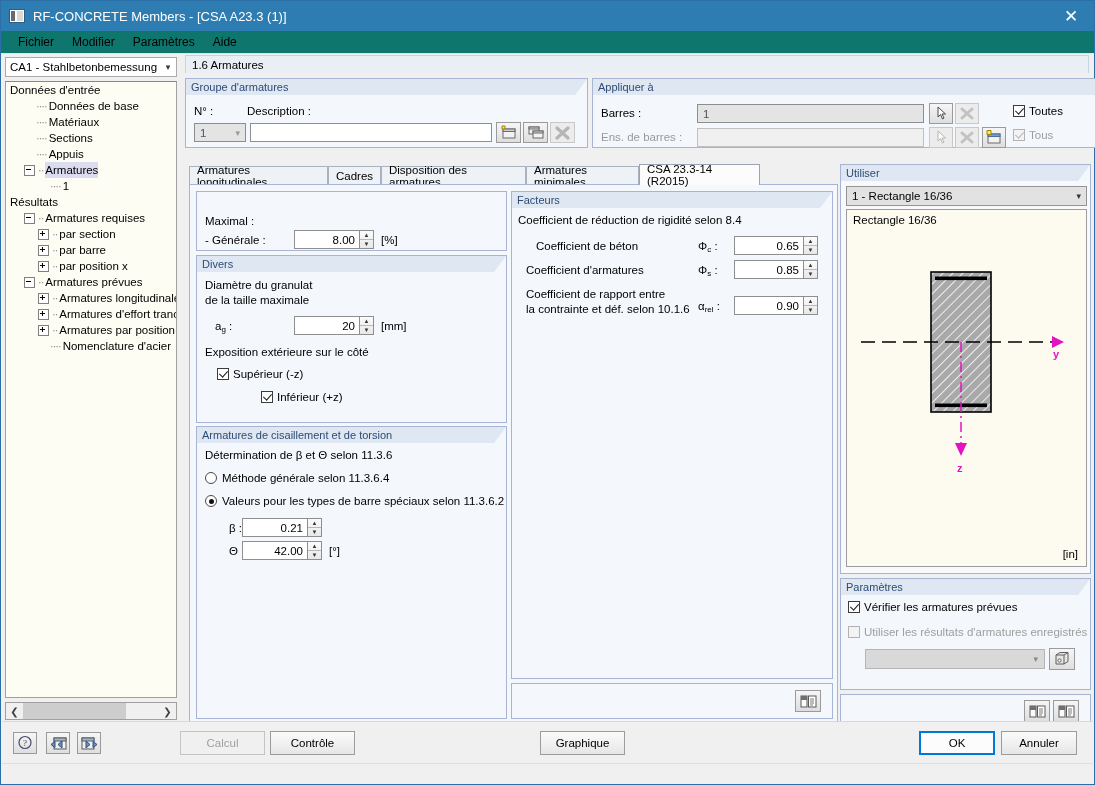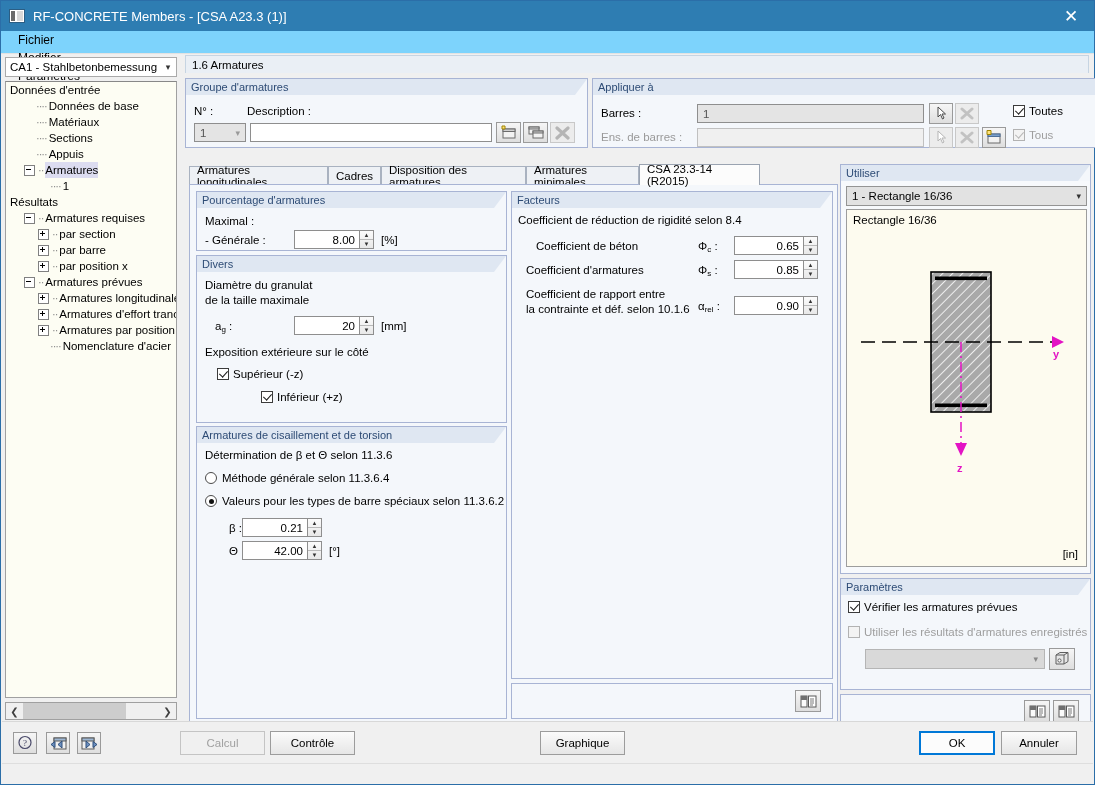--- a/index.html
+++ b/index.html
@@ -16,22 +16,22 @@
             padding:0 0 0 8px;color:#fff;}
   .titlebar .tbicon{width:16px;height:14px;background:#fff;border:1px solid #2b5e84;
                     margin-right:8px;position:relative;box-sizing:border-box;}
   .titlebar .tbicon:before{content:"";position:absolute;left:1px;top:1px;width:4px;height:10px;background:#6a6a6a;}
   .titlebar .tbicon:after{content:"";position:absolute;left:7px;top:1px;width:6px;height:10px;background:#d8d8d8;}
   .titletext{font-size:13px;flex:1;}
   .closebtn{width:46px;height:30px;display:flex;align-items:center;justify-content:center;
             font-size:17px;color:#fff;cursor:default;}
 
   
-  .menubar{height:22px;background:#7dd3fc;display:flex;align-items:flex-start;padding-left:8px;
-           border-bottom:1px solid #e2e2e2;flex-direction:column;}
+  .menubar{height:22px;background:#0f766e;display:flex;align-items:center;padding-left:8px;
+           border-bottom:1px solid #e2e2e2;}
   .menubar .mi{padding:2px 9px;font-size:12px;}
 
   
   .content{position:absolute;left:1px;top:53px;right:1px;bottom:0;}
 
   
   .nav{position:absolute;left:0;top:0;width:178px;bottom:62px;}
   .navcombo{margin:3px 3px 2px 3px;height:20px;background:#fff;border:1px solid #aaa;
             display:flex;align-items:center;font-size:11.5px;padding-left:4px;box-sizing:border-box;}
   .navcombo .txt{flex:1;overflow:hidden;white-space:nowrap;}
@@ -320,21 +320,20 @@
         <div class="tab" style="left:0px;width:139px;">Armatures longitudinales</div>
         <div class="tab" style="left:139px;width:53px;">Cadres</div>
         <div class="tab" style="left:192px;width:145px;">Disposition des armatures</div>
         <div class="tab" style="left:337px;width:113px;">Armatures minimales</div>
         <div class="tab active" style="left:450px;width:121px;">CSA 23.3-14 (R2015)</div>
       </div>
 
       <div class="tabpane" style="width:649px;height:545px;">
 
         <div class="gbox" style="left:6px;top:6px;width:311px;height:60px;">
-          <div class="gh">Pourcentage d'armatures</div>
           <div class="lbl" style="left:8px;top:23px;">Maximal :</div>
           <div class="lbl" style="left:8px;top:42px;">- Générale :</div>
           <div class="field" style="left:97px;top:38px;width:66px;height:19px;">
             <span>8.00</span>
           </div>
           <div class="spin" style="left:163px;top:38px;height:19px;">
             <i>▲</i>
               <i>▼</i>
           </div>
           <div class="lbl" style="left:184px;top:42px;">[%]</div>

